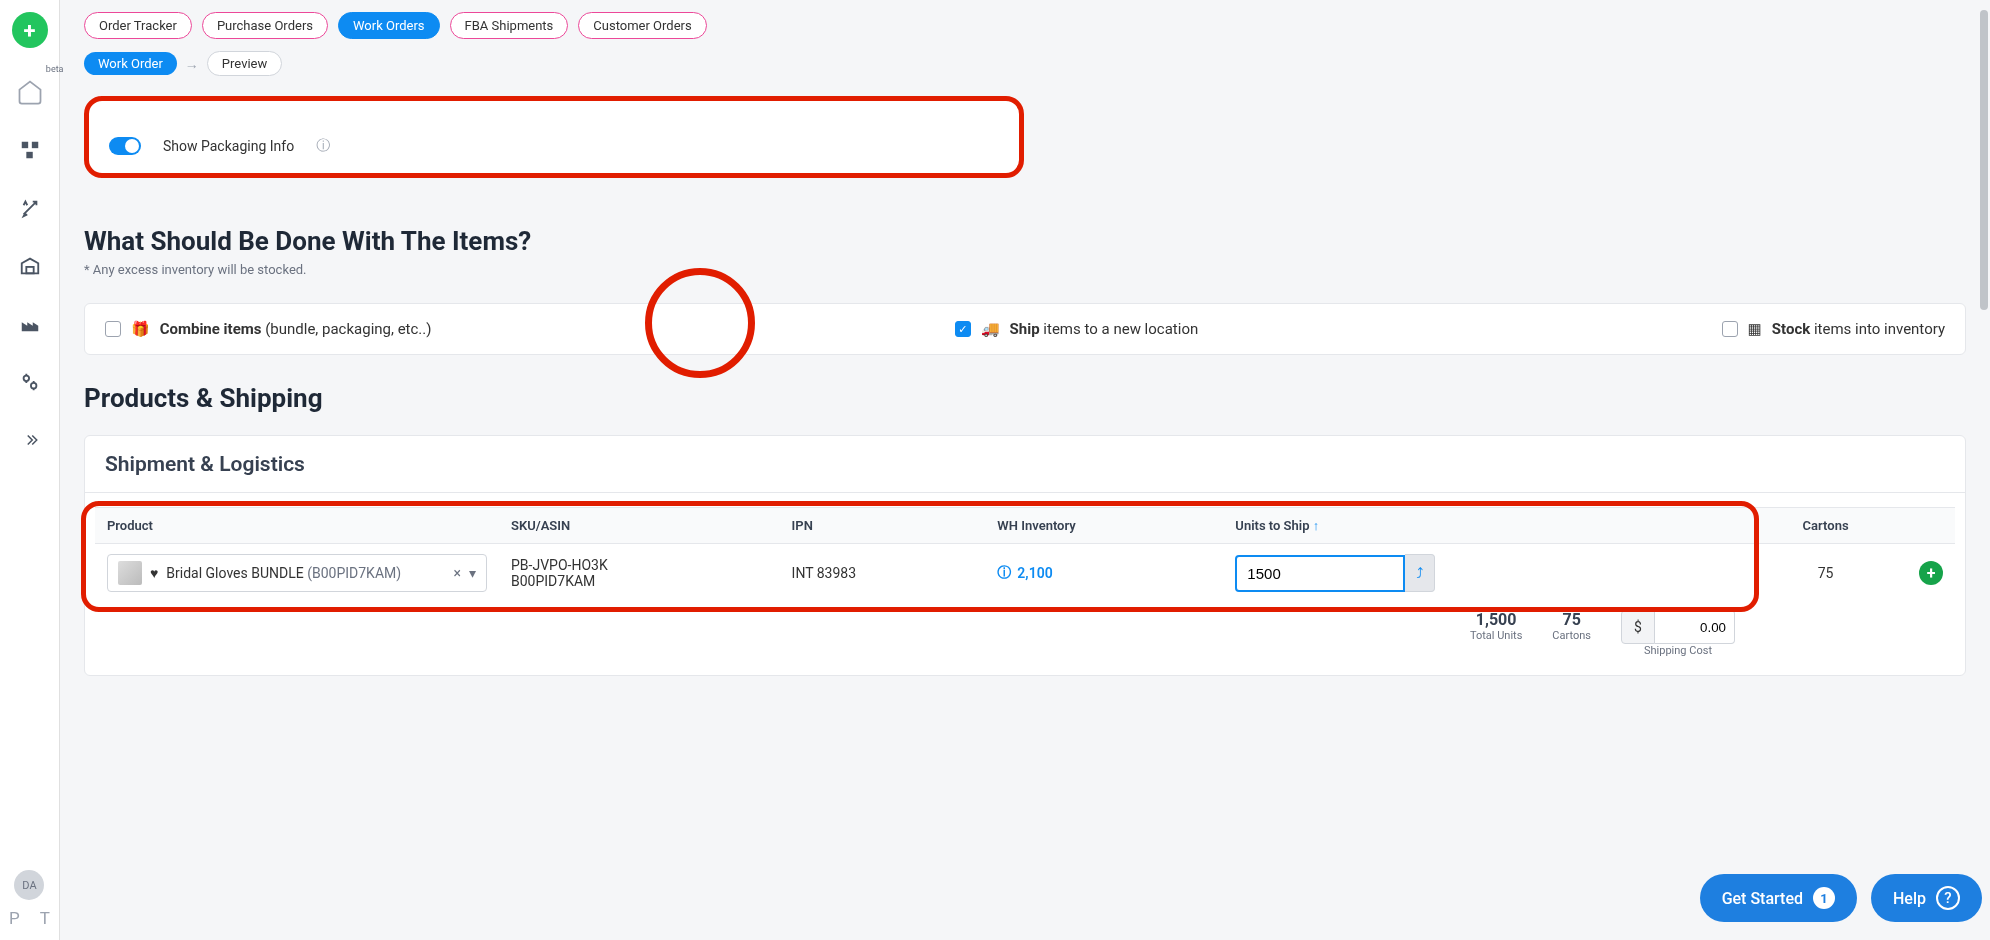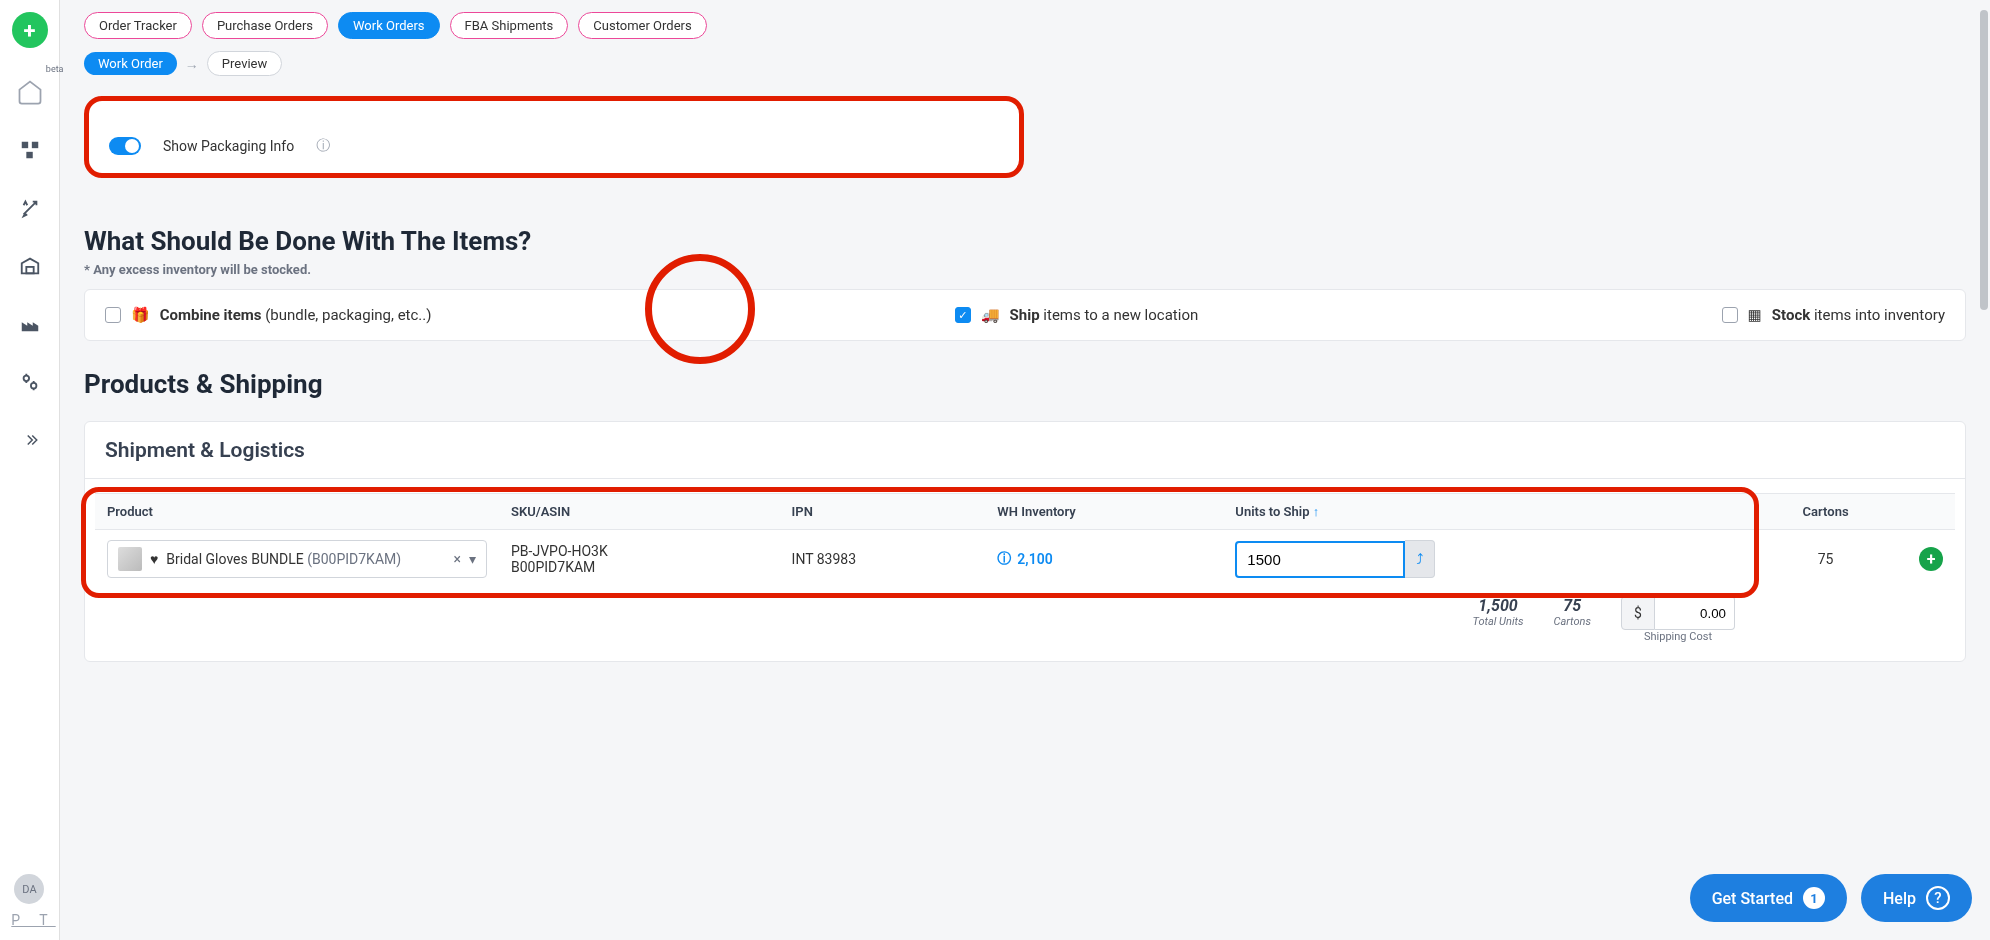--- a/index.html
+++ b/index.html
@@ -5,21 +5,21 @@
 * { box-sizing: border-box; margin: 0; padding: 0; }
 body { font-family: -apple-system, BlinkMacSystemFont, 'Segoe UI', Roboto, sans-serif; background: #f5f6f8; color: #333; font-size: 14px; }
 .app { display: flex; height: 940px; }
 .sidebar { width: 60px; background: #fff; border-right: 1px solid #e0e0e0; display: flex; flex-direction: column; align-items: center; padding-top: 12px; position: relative; }
 .sidebar-btn { width: 40px; height: 40px; display: flex; align-items: center; justify-content: center; margin-bottom: 18px; color: #6b7280; cursor: pointer; text-decoration: underline; }
 .sidebar-add { width: 36px; height: 36px; border-radius: 50%; background: #22c55e; color: #fff; display: flex; align-items: center; justify-content: center; font-size: 22px; font-weight: bold; margin-bottom: 24px; }
 .sidebar-logo { position: relative; }
 .sidebar-logo .beta { position: absolute; top: -8px; right: -14px; font-size: 9px; color: #6b7280; }
 .sidebar-bottom { margin-top: auto; padding-bottom: 12px; text-align: center; }
 .sidebar-avatar { width: 30px; height: 30px; border-radius: 50%; background: #d1d5db; display: flex; align-items: center; justify-content: center; font-size: 11px; color: #6b7280; margin: 0 auto 8px; }
-.sidebar-pt { font-size: 14px; color: #9ca3af; letter-spacing: 8px; padding-left: 8px; text-decoration: underline; }
+.sidebar-pt { font-size: 17px; color: #9ca3af; letter-spacing: 8px; padding-left: 8px; }
 .main { flex: 1; overflow-y: auto; padding: 12px 24px; position: relative; }
 .tabs-row { display: flex; align-items: center; gap: 10px; margin-bottom: 12px; }
 .pill { border: 1px solid #ec4899; border-radius: 16px; padding: 5px 14px; font-size: 13px; background: #fff; cursor: pointer; }
 .pill.active { background: #0d8bf2; color: #fff; border-color: #0d8bf2; }
 .breadcrumb { display: flex; align-items: center; gap: 8px; margin-bottom: 20px; }
 .bc-pill { border-radius: 14px; padding: 4px 14px; font-size: 13px; }
 .bc-pill.active { background: #0d8bf2; color: #fff; }
 .bc-pill.inactive { border: 1px solid #d1d5db; background: #fff; }
 .bc-arrow { color: #9ca3af; }
 .card { background: #fff; border: 1px solid #e5e7eb; border-radius: 6px; padding: 18px 20px; margin-bottom: 24px; }
@@ -32,21 +32,21 @@
 .select-like { width: 100%; border: 1px solid #d1d5db; border-radius: 4px; padding: 9px 12px; font-size: 15px; display: flex; align-items: center; justify-content: space-between; background: #fff; }
 .select-like .dot-r { width: 10px; height: 10px; border-radius: 50%; background: #ef4444; display: inline-block; margin-right: 8px; }
 .select-controls { display: flex; gap: 10px; color: #6b7280; align-items: center; }
 .date-wrap { display: flex; }
 .date-input { flex: 1; border: 1px solid #d1d5db; border-radius: 4px 0 0 4px; padding: 9px 12px; font-size: 15px; display: flex; align-items: center; gap: 10px; }
 .date-clear { width: 38px; background: #dc2626; color: #fff; display: flex; align-items: center; justify-content: center; border-radius: 0 4px 4px 0; cursor: pointer; font-size: 16px; }
 .toggle-row { margin-top: 18px; display: flex; align-items: center; gap: 22px; }
 .toggle { width: 32px; height: 18px; border-radius: 10px; background: #0d8bf2; position: relative; }
 .toggle::after { content: ''; width: 14px; height: 14px; background: #fff; border-radius: 50%; position: absolute; top: 2px; right: 2px; }
 .section-title { font-size: 26px; font-weight: 700; color: #1f2937; margin-bottom: 6px; }
-.section-sub { font-size: 13px; color: #6b7280; margin-bottom: 12px; font-weight: bold; }
+.section-sub { font-size: 13px; color: #6b7280; margin-bottom: 26px; }
 .options-card { background: #fff; border: 1px solid #e5e7eb; border-radius: 6px; padding: 16px 20px; display: flex; justify-content: space-between; margin-bottom: 28px; position: relative; }
 .opt { display: flex; align-items: center; gap: 10px; font-size: 15px; }
 .chk { width: 16px; height: 16px; border: 1.5px solid #9ca3af; border-radius: 3px; display: inline-flex; align-items: center; justify-content: center; }
 .chk.checked { background: #0d8bf2; border-color: #0d8bf2; color: #fff; font-size: 11px; }
 .red-circle { position: absolute; width: 110px; height: 110px; border: 7px solid #e11d00; border-radius: 50%; left: 560px; top: -36px; pointer-events: none; }
 .subheader { font-size: 21px; font-weight: 600; color: #374151; }
 .ship-card { background: #fff; border: 1px solid #e5e7eb; border-radius: 6px; }
 .ship-header { padding: 16px 20px; border-bottom: 1px solid #e5e7eb; }
 .table-wrap { position: relative; }
 .table-highlight { position: absolute; left: -14px; right: 196px; top: -6px; bottom: -10px; border: 5px solid #e11d00; border-radius: 18px; pointer-events: none; }
@@ -56,28 +56,28 @@
 .prod-select { display: flex; align-items: center; gap: 8px; border: 1px solid #d1d5db; border-radius: 4px; padding: 6px 10px; width: 380px; }
 .prod-thumb { width: 24px; height: 24px; background: linear-gradient(135deg,#ddd,#bbb); border-radius: 2px; }
 .prod-name { flex: 1; }
 .prod-asin { color: #6b7280; }
 .wh-inv { color: #0d8bf2; font-weight: 600; display: inline-flex; align-items: center; gap: 6px; }
 .units-input { display: flex; align-items: center; }
 .units-input input { width: 170px; border: 2px solid #0d8bf2; border-radius: 4px 0 0 4px; padding: 8px 10px; font-size: 15px; }
 .units-btn { width: 30px; height: 38px; background: #e5e7eb; border: 1px solid #d1d5db; border-left: none; border-radius: 0 4px 4px 0; display: flex; align-items: center; justify-content: center; color: #0d8bf2; }
 .add-row-btn { width: 24px; height: 24px; border-radius: 50%; background: #16a34a; color: #fff; display: flex; align-items: center; justify-content: center; font-size: 16px; font-weight: bold; }
 .totals-row { display: flex; justify-content: flex-end; gap: 30px; padding: 8px 20px 4px; align-items: flex-start; }
-.total-block { text-align: center; font-style: italic; }
+.total-block { text-align: center; }
 .total-num { font-size: 16px; font-weight: 700; color: #374151; }
 .total-label { font-size: 11px; color: #6b7280; }
 .ship-cost { display: flex; align-items: center; gap: 0; }
 .ship-cost .cur { width: 34px; height: 34px; border: 1px solid #d1d5db; background: #f3f4f6; display: flex; align-items: center; justify-content: center; border-radius: 4px 0 0 4px; }
 .ship-cost input { width: 80px; height: 34px; border: 1px solid #d1d5db; border-left: none; border-radius: 0 4px 4px 0; padding: 0 8px; text-align: right; }
 .ship-cost-wrap { text-align: center; margin-right: 200px; }
-.float-btns { position: fixed; bottom: 18px; right: 18px; display: flex; gap: 14px; }
+.float-btns { position: fixed; bottom: 18px; right: 8px; display: flex; gap: 14px; }
 .fb { border-radius: 26px; padding: 12px 22px; color: #fff; font-size: 16px; font-weight: 500; display: flex; align-items: center; gap: 10px; cursor: pointer; }
 .fb-get { background: #1e7fe0; }
 .fb-help { background: #1e7fe0; }
 .fb .badge { width: 22px; height: 22px; border-radius: 50%; background: #fff; color: #1e7fe0; display: flex; align-items: center; justify-content: center; font-size: 13px; font-weight: 700; }
 .fb .q { width: 24px; height: 24px; border: 2px solid #fff; border-radius: 50%; display: flex; align-items: center; justify-content: center; font-size: 15px; }
 .scrollbar { position: absolute; right: 2px; top: 10px; width: 8px; height: 300px; background: #c0c4c9; border-radius: 4px; }
 .top-section { display: flex; gap: 24px; margin-bottom: 24px; }
 .top-left { flex: 0 0 940px; }
 .top-right { flex: 1; }
 </style>

